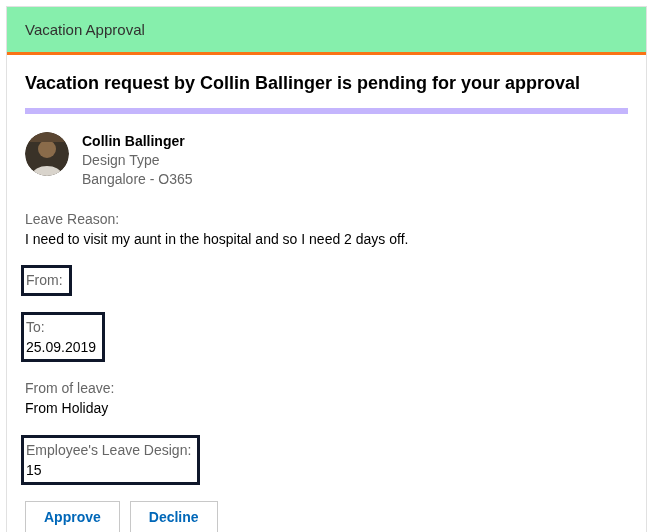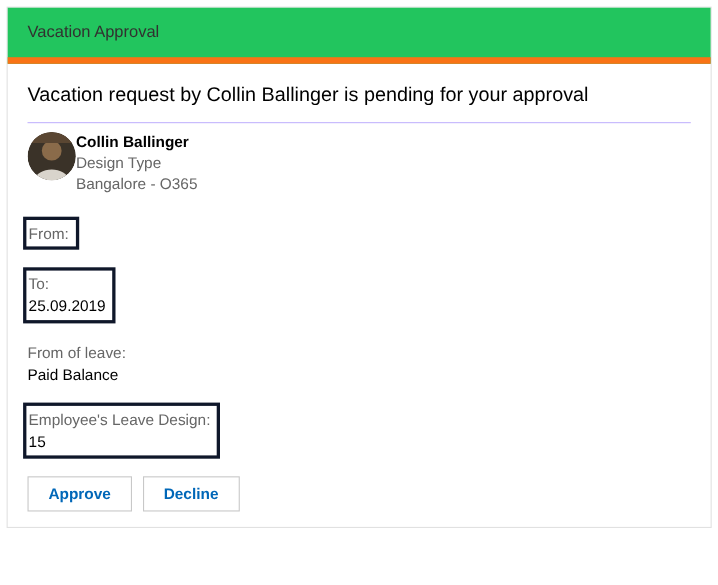--- a/index.html
+++ b/index.html
@@ -9,41 +9,41 @@
     color: #323130;
     background: #fff;
     padding: 6px;
   }
   .card {
     width: 641px;
     border: 1px solid #e1e1e1;
     background: #fff;
   }
   .card-header {
-    background: #22c55e;
-    border-bottom: 6px solid #f97316;
+    background: #86efac;
+    border-bottom: 3px solid #f97316;
     padding: 14px 18px;
     font-size: 15px;
     color: #323130;
   }
   .card-body {
     padding: 18px 18px 14px 18px;
   }
   .headline {
     font-size: 18px;
-    font-weight: 400;
+    font-weight: 700;
     color: #000;
     padding-bottom: 14px;
-    border-bottom: 1px solid #c4b5fd;
-    margin-bottom: 8px;
+    border-bottom: 6px solid #c4b5fd;
+    margin-bottom: 18px;
   }
   .requester {
     display: flex;
     align-items: flex-start;
-    gap: 0;
+    gap: 13px;
     margin-bottom: 20px;
   }
   .avatar {
     width: 44px;
     height: 44px;
     border-radius: 50%;
     overflow: hidden;
     flex-shrink: 0;
   }
   .avatar svg { display: block; }
@@ -101,37 +101,41 @@
           </g>
         </svg>
       </div>
       <div class="requester-info">
         <div class="requester-name">Collin Ballinger</div>
         <div class="requester-role">Design Type</div>
         <div class="requester-location">Bangalore - O365</div>
       </div>
     </div>
 
+    <div class="field">
+      <div class="field-label">Leave Reason:</div>
+      <div class="field-value">I need to visit my aunt in the hospital and so I need 2 days off.</div>
+    </div>
 
     <div class="field">
       <span class="highlight">
         <div class="field-label">From:</div>
       </span>
     </div>
 
     <div class="field">
       <span class="highlight">
         <div class="field-label">To:</div>
         <div class="field-value">25.09.2019</div>
       </span>
     </div>
 
     <div class="field">
       <div class="field-label">From of leave:</div>
-      <div class="field-value">Paid Balance</div>
+      <div class="field-value">From Holiday</div>
     </div>
 
     <div class="field">
       <span class="highlight">
         <div class="field-label">Employee's Leave Design:</div>
         <div class="field-value">15</div>
       </span>
     </div>
 
     <div class="actions">

